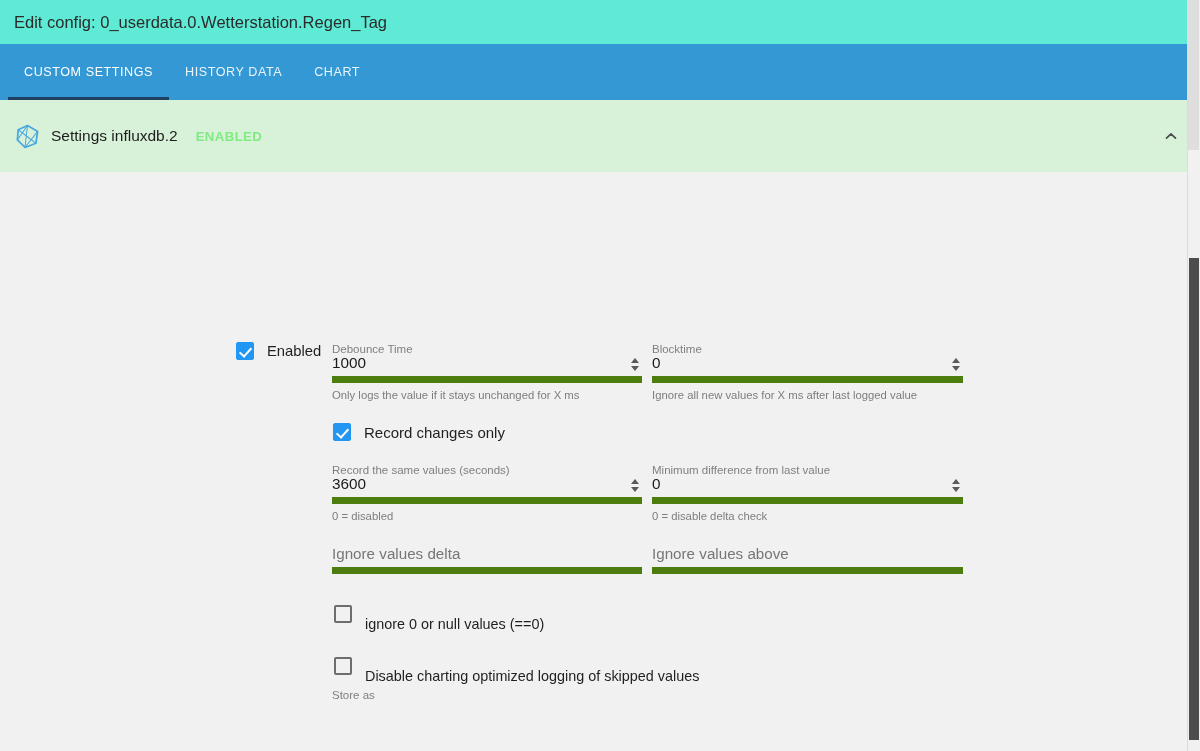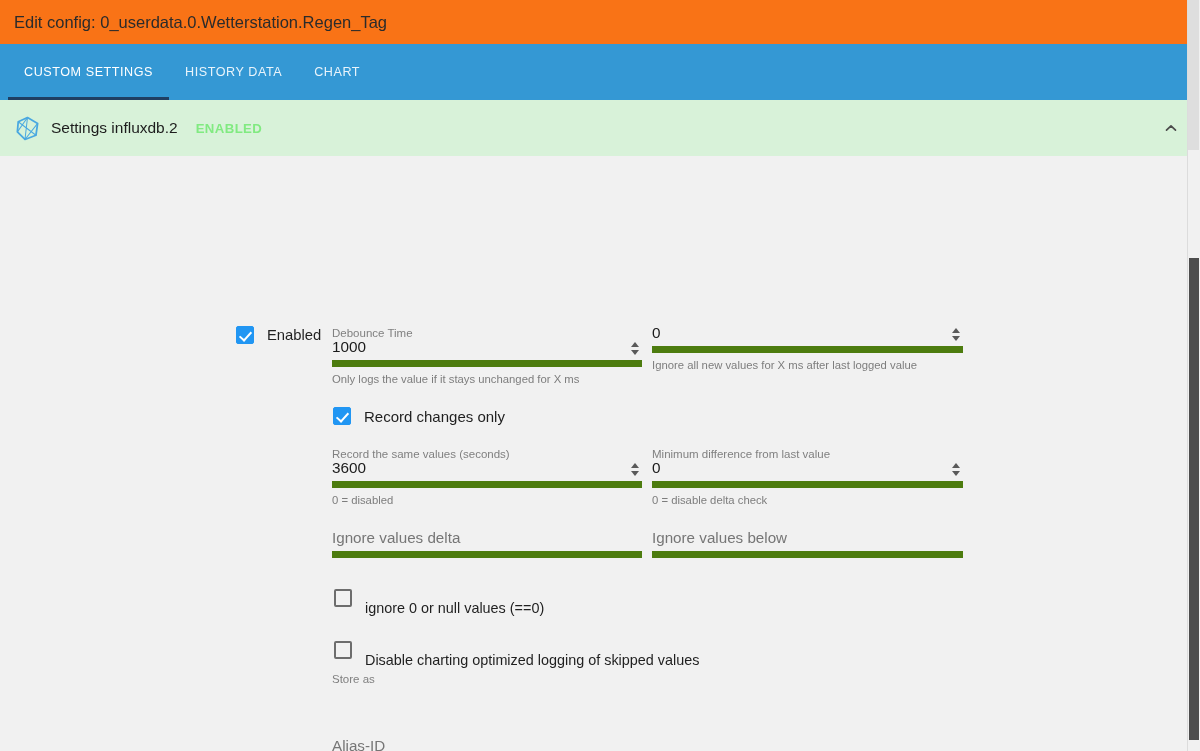--- a/index.html
+++ b/index.html
@@ -16,21 +16,21 @@
     -webkit-font-smoothing: antialiased;
   }
 
   
   .page-title {
     height: 44px;
     line-height: 44px;
     padding: 0 14px;
     font-size: 16.5px;
     color: #2b2b2b;
-    background: #f97316;
+    background: #5eead4;
     white-space: nowrap;
   }
 
   
   .tabbar {
     position: relative;
     height: 56px;
     background: #3498d4;
     display: flex;
     align-items: stretch;
@@ -54,21 +54,21 @@
   .tab.active::after {
     content: "";
     position: absolute;
     left: 0; right: 0; bottom: 0;
     height: 3px;
     background: #1f3f63;
   }
 
   
   .panel-head {
-    height: 56px;
+    height: 72px;
     background: #d8f2d9;
     display: flex;
     align-items: center;
     padding: 0 14px 0 14px;
     box-sizing: border-box;
   }
   .influx-icon {
     width: 27px; height: 27px;
     flex: 0 0 auto;
     margin-right: 10px;
@@ -299,20 +299,21 @@
       <div class="fvalue">1000</div>
       <div class="spinner">
         <span class="up"></span>
         <span class="down"></span>
       </div>
     </div>
     <div class="fhint">Only logs the value if it stays unchanged for X ms</div>
   </div>
 
   <div class="field abs" style="left:652px; top:170px; width:311px;">
+    <div class="flabel">Blocktime</div>
     <div class="fvalue-wrap">
       <div class="fvalue">0</div>
       <div class="spinner">
         <span class="up"></span>
         <span class="down"></span>
       </div>
     </div>
     <div class="fhint">Ignore all new values for X ms after last logged value</div>
   </div>
 
@@ -346,21 +347,21 @@
   </div>
 
   <div class="field abs" style="left:332px; top:375px; width:310px;">
     <div class="fvalue-wrap">
       <div class="fvalue placeholder">Ignore values delta</div>
     </div>
   </div>
 
   <div class="field abs" style="left:652px; top:375px; width:311px;">
     <div class="fvalue-wrap">
-      <div class="fvalue placeholder">Ignore values below</div>
+      <div class="fvalue placeholder">Ignore values above</div>
     </div>
   </div>
 
   <div class="cb small abs" style="left:334px; top:424px;">
     <span class="box off"></span>
     <span class="cb-label">ignore 0 or null values (==0)</span>
   </div>
 
   <div class="cb small abs" style="left:334px; top:476px;">
     <span class="box off"></span>

